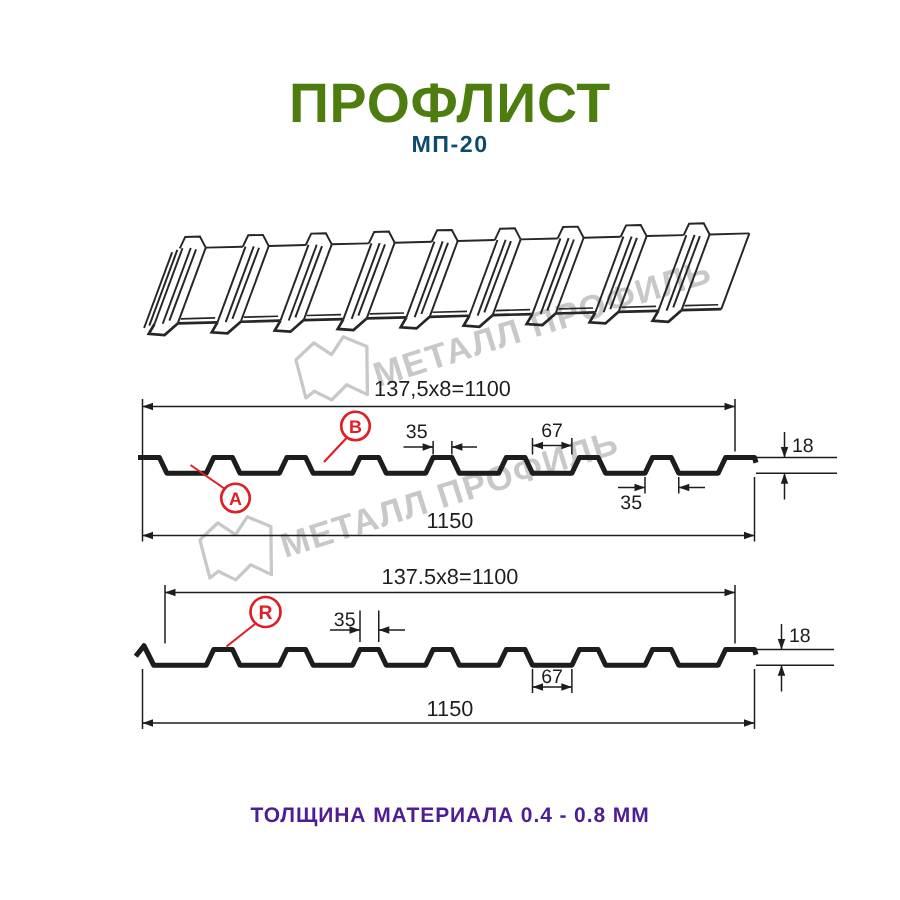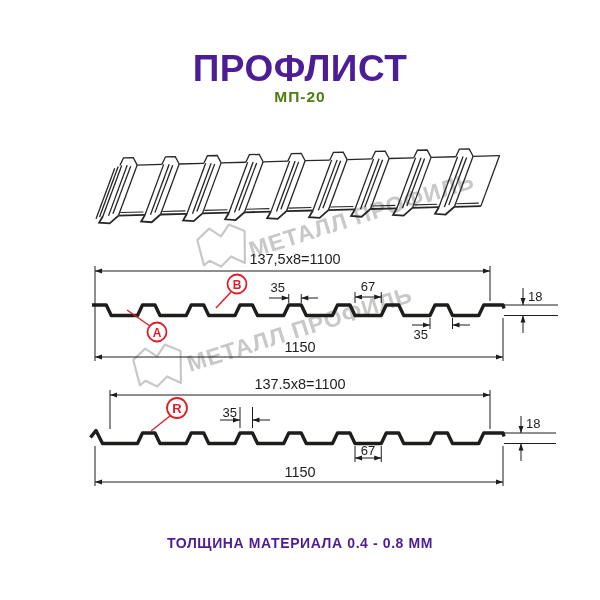--- a/index.html
+++ b/index.html
@@ -2,25 +2,25 @@
 <html><head>
 <meta charset="utf-8">
 <style>
   html,body{margin:0;padding:0;}
   body{
     width:600px;height:600px;position:relative;background:#ffffff;
     font-family:"Liberation Sans", sans-serif;overflow:hidden;
   }
   .page-title{
     position:absolute;left:0;top:48px;width:600px;text-align:center;
-    font-size:37px;font-weight:800;letter-spacing:0.5px;color:#4c1d95;
+    font-size:37px;font-weight:800;letter-spacing:0.5px;color:#4d7c0f;
   }
   .page-subtitle{
     position:absolute;left:0;top:88px;width:600px;text-align:center;
-    font-size:15.5px;font-weight:700;letter-spacing:1px;color:#4d7c0f;
+    font-size:15.5px;font-weight:700;letter-spacing:1px;color:#0c4a6e;
   }
   .footer-caption{
     position:absolute;left:0;top:535px;width:600px;text-align:center;
     font-size:14px;font-weight:700;letter-spacing:0.6px;color:#4c1d95;
   }
   svg{position:absolute;left:0;top:0;}
   .dimtext{font-size:13px;fill:#1d1d1b;}
   .dimtext-lg{font-size:14.5px;fill:#1d1d1b;}
   .wm-text{font-size:23px;font-weight:bold;fill:#c8c8c8;letter-spacing:1px;}
   .redletter{font-size:12px;fill:#e21e25;font-weight:bold;}

